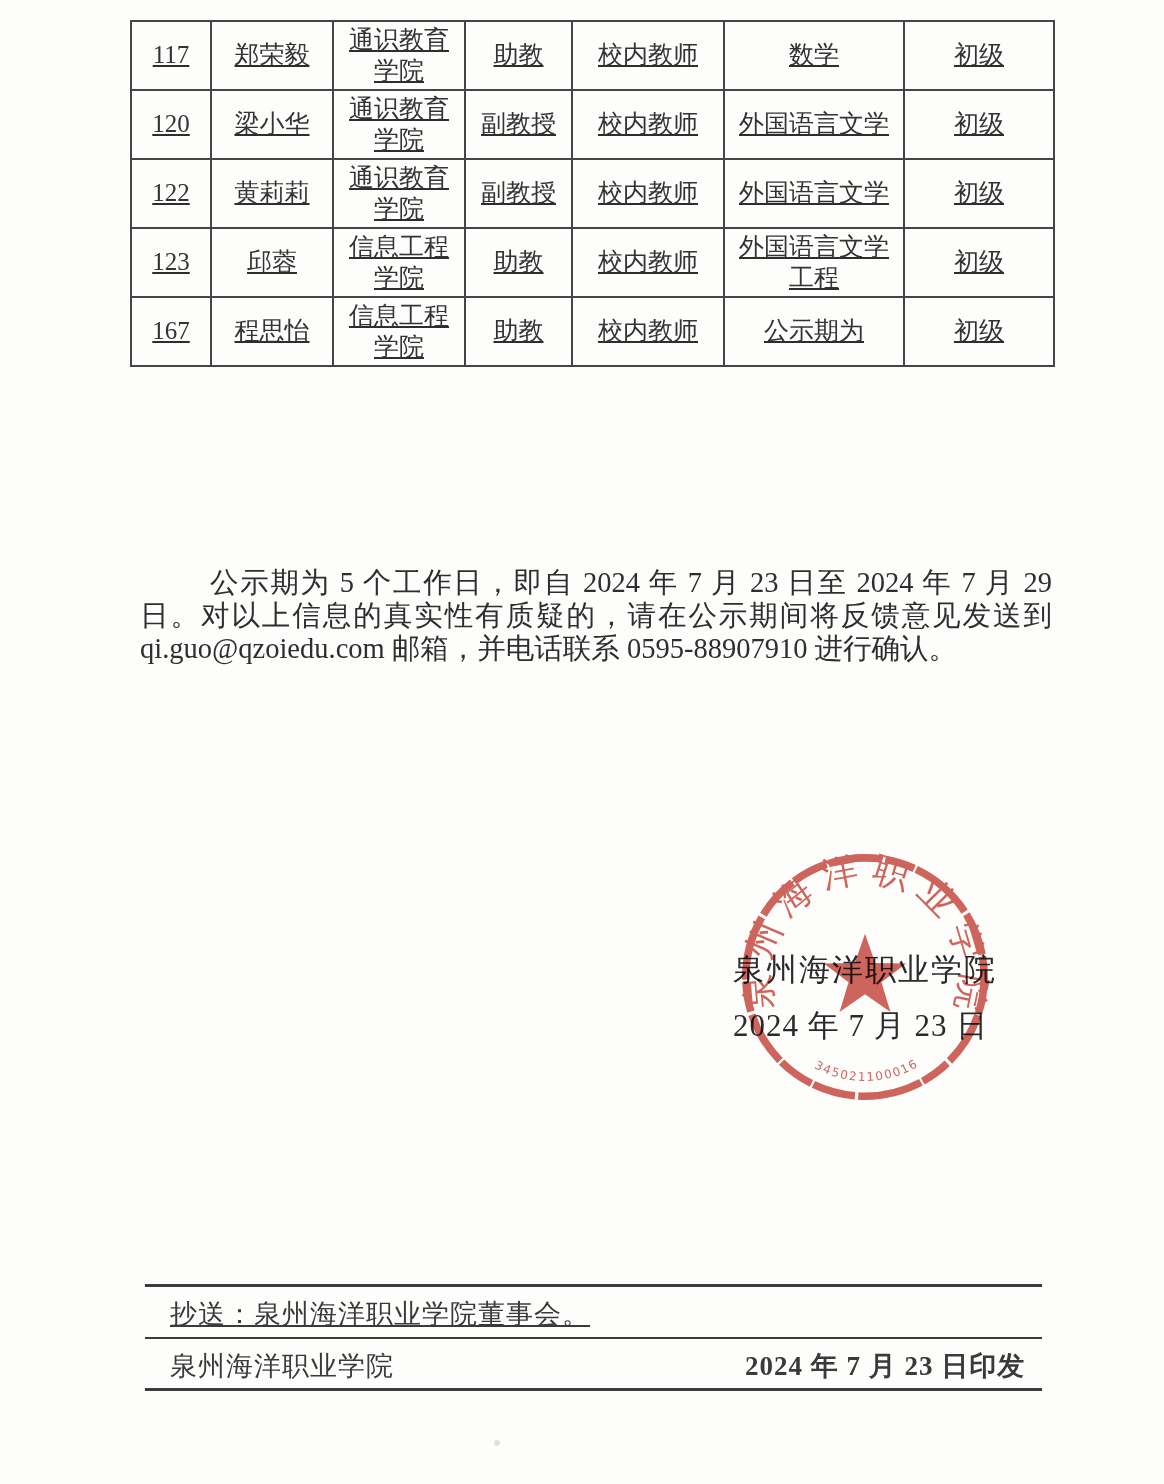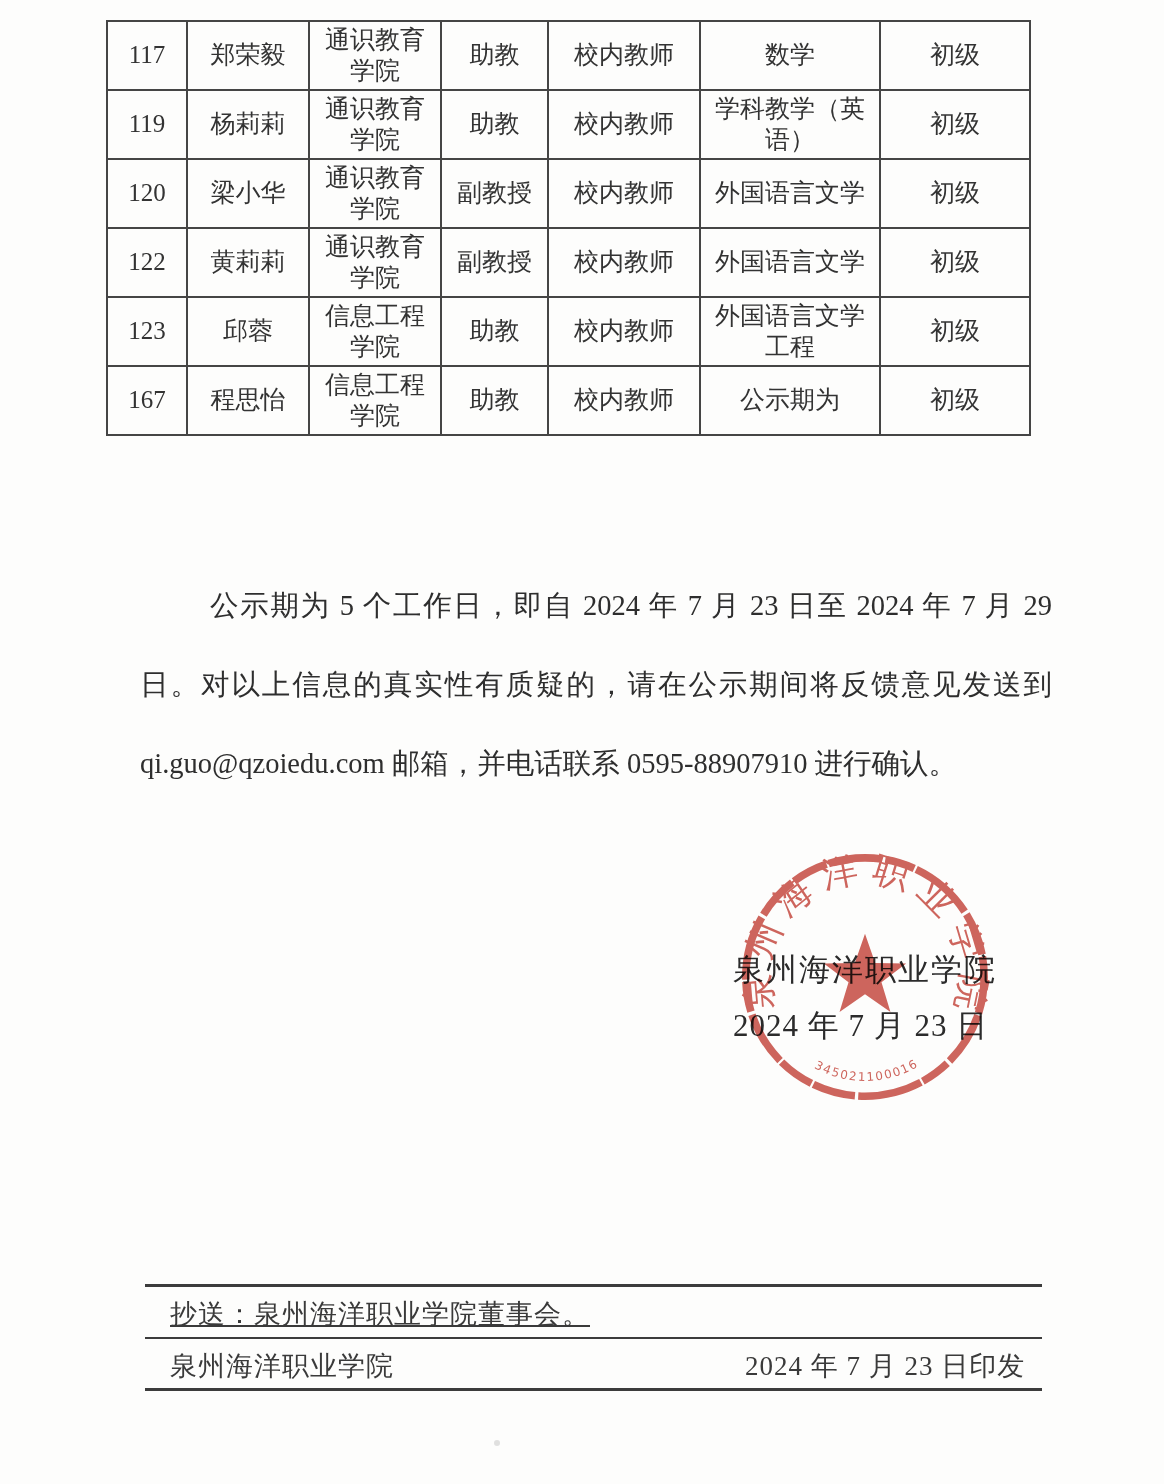--- a/index.html
+++ b/index.html
@@ -7,38 +7,38 @@
     position:relative;
     width:1164px; height:1484px;
     background:#fdfdfc;
     font-family:"Liberation Serif","DejaVu Serif",serif;
     color:#2d2d2d;
     overflow:hidden;
   }
 
   
   table.roster {
-    position:absolute; left:106px; top:20px;
+    position:absolute; left:130px; top:20px;
     width:923px;
-    border-collapse:collapse; table-layout:fixed;
+    border-collapse:collapse; table-layout:fixed;text-decoration:underline;
   }
   table.roster td {
     border:2px solid #454545;
     text-align:center; vertical-align:middle;
     font-size:25px; line-height:1.22;
     padding:3px 2px;
     white-space:pre-line;
     color:#333;
   }
   table.roster tr { height:62px; }
 
   
   .notice {
     position:absolute; left:140px; top:566px; width:912px;
-    font-size:28.5px; line-height:79px;
+    font-size:28.5px; line-height:33px;
     text-align:justify;
     text-indent:70px;
     color:#2e2e2e;
   }
 
   
   .sig-org  { position:absolute; left:733px; top:949px; font-size:31px; letter-spacing:2px; color:#2b2b2b; z-index:2; }
   .sig-date { position:absolute; left:733px; top:1005px; font-size:31px; letter-spacing:1px; color:#2b2b2b; z-index:2; }
 
   
@@ -51,21 +51,21 @@
     filter:blur(0.4px);
   }
 
   
   .rule { position:absolute; left:145px; width:897px; background:#3c3c3c; }
   .rule-1 { top:1284px; height:3px; }
   .rule-2 { top:1337px; height:2px; }
   .rule-3 { top:1388px; height:3px; }
   .cc-line    { position:absolute; left:170px; top:1296px; font-size:27px; letter-spacing:1px; color:#3a3a3a;text-decoration:underline; }
   .issuer     { position:absolute; left:170px; top:1348px; font-size:27px; letter-spacing:1px; color:#3a3a3a; }
-  .print-date { position:absolute; left:745px; top:1348px; font-size:27px; letter-spacing:1px; color:#3a3a3a; }
+  .print-date { position:absolute; left:745px; top:1348px; font-size:27px; letter-spacing:1px; color:#3a3a3a;font-weight:bold; }
 
   .speck { position:absolute; left:494px; top:1440px; width:6px; height:6px;
            border-radius:50%; background:#bdbdbd; opacity:.45; }
 </style>
 </head>
 <body>
 
 <div class="page">
 
   <table class="roster">
@@ -80,31 +80,20 @@
       </colgroup>
     <tbody>
         <tr>
           <td>117</td>
           <td>郑荣毅</td>
           <td>通识教育
 学院</td>
           <td>助教</td>
           <td>校内教师</td>
           <td>数学</td>
-          <td>初级</td>
-        </tr>
-        <tr>
-          <td>119</td>
-          <td>杨莉莉</td>
-          <td>通识教育
-学院</td>
-          <td>助教</td>
-          <td>校内教师</td>
-          <td>学科教学（英
-语）</td>
           <td>初级</td>
         </tr>
         <tr>
           <td>120</td>
           <td>梁小华</td>
           <td>通识教育
 学院</td>
           <td>副教授</td>
           <td>校内教师</td>
           <td>外国语言文学</td>

